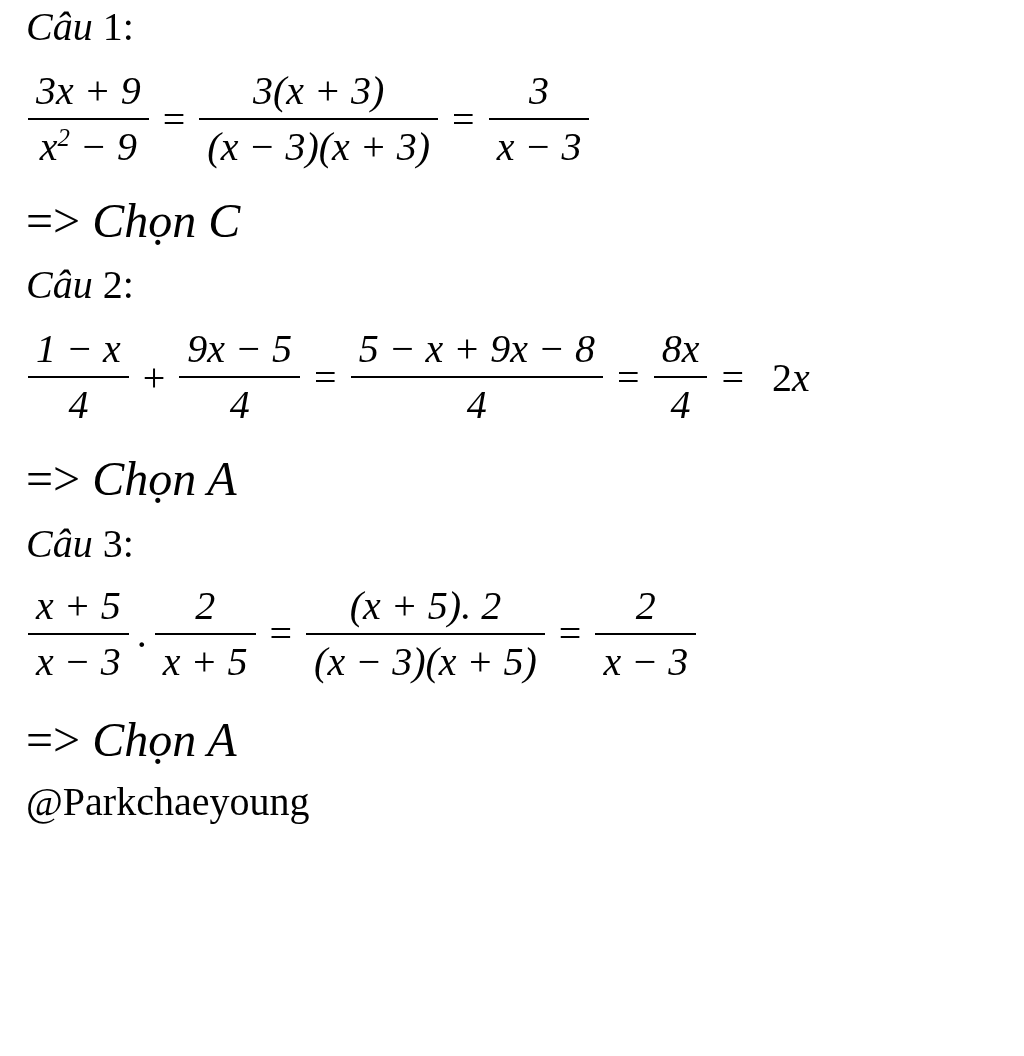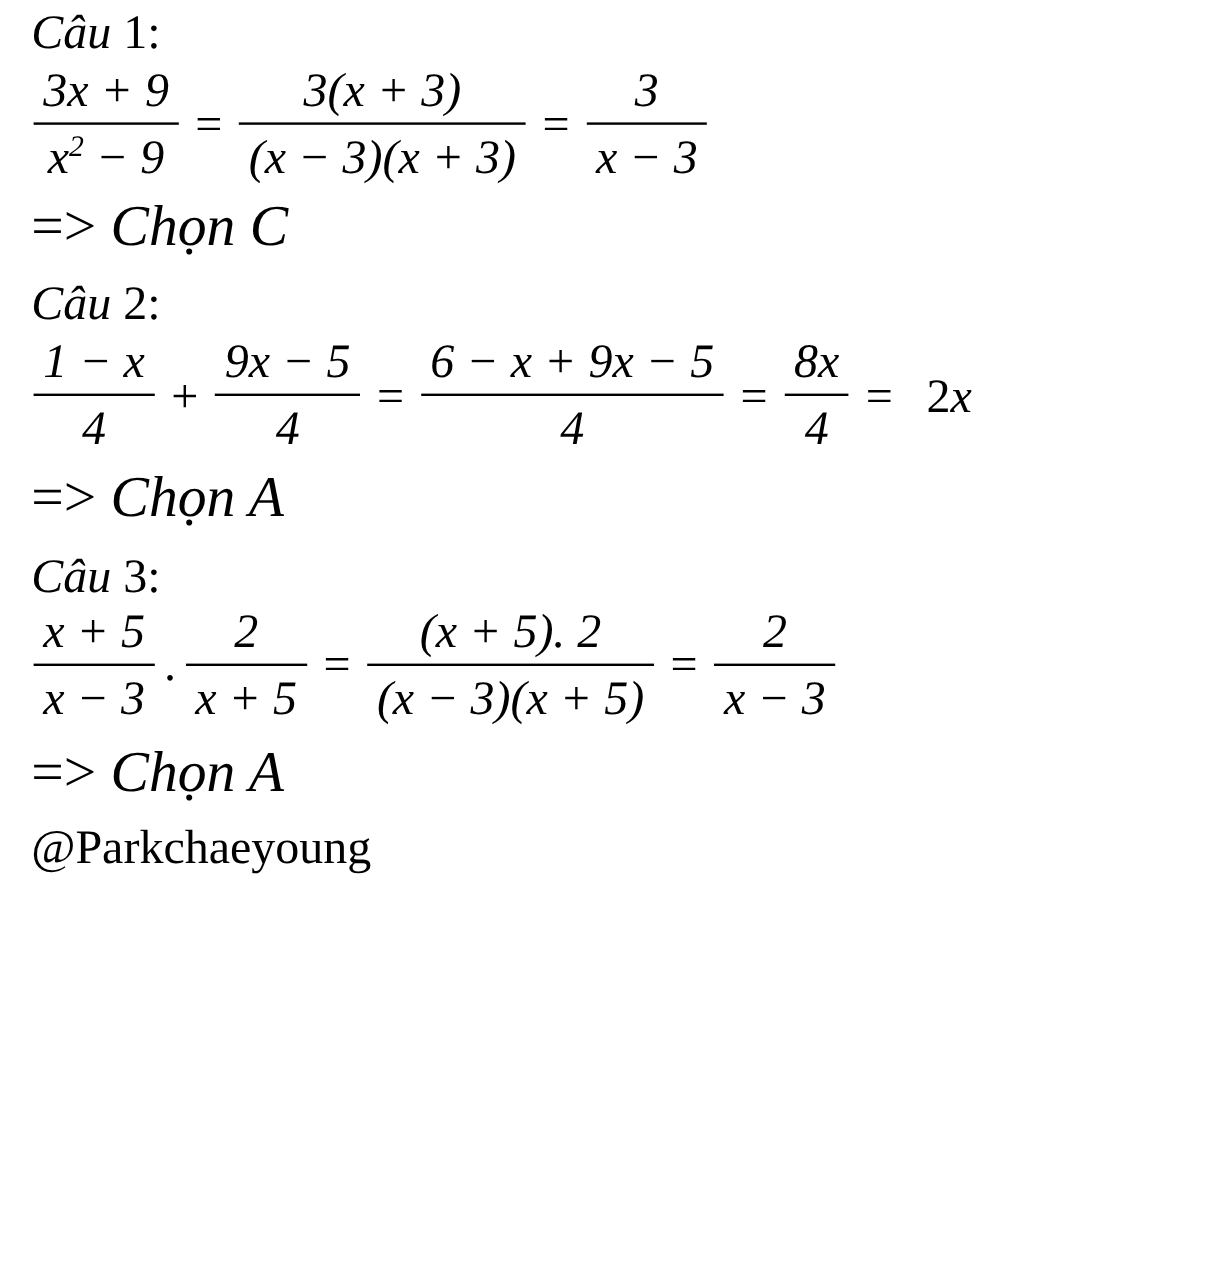--- a/index.html
+++ b/index.html
@@ -55,21 +55,21 @@
   .expr .op.tight { padding: 0 6px; }
   .term { font-style: italic; white-space: pre; margin-left: 16px; }
   .term .n { font-style: normal; }
 
   .frac {
     display: inline-flex;
     flex-direction: column;
     align-items: center;
     justify-content: center;
     vertical-align: middle;
-    margin: 0 2px;
+    margin: 16px 2px;
   }
   .frac .top,
   .frac .bot {
     padding: 0 8px;
     white-space: pre;
     font-style: italic;
     line-height: 1.15;
   }
   .frac .bar {
     width: 100%;
@@ -138,21 +138,21 @@
         <span class="bot">4</span>
       </span>
       <span class="op">+</span>
       <span class="frac">
         <span class="top">9x − 5</span>
         <span class="bar"></span>
         <span class="bot">4</span>
       </span>
       <span class="op">=</span>
       <span class="frac">
-        <span class="top">6 − x + 9x − 5</span>
+        <span class="top">5 − x + 9x − 8</span>
         <span class="bar"></span>
         <span class="bot">4</span>
       </span>
       <span class="op">=</span>
       <span class="frac">
         <span class="top">8x</span>
         <span class="bar"></span>
         <span class="bot">4</span>
       </span>
       <span class="op">=</span>

